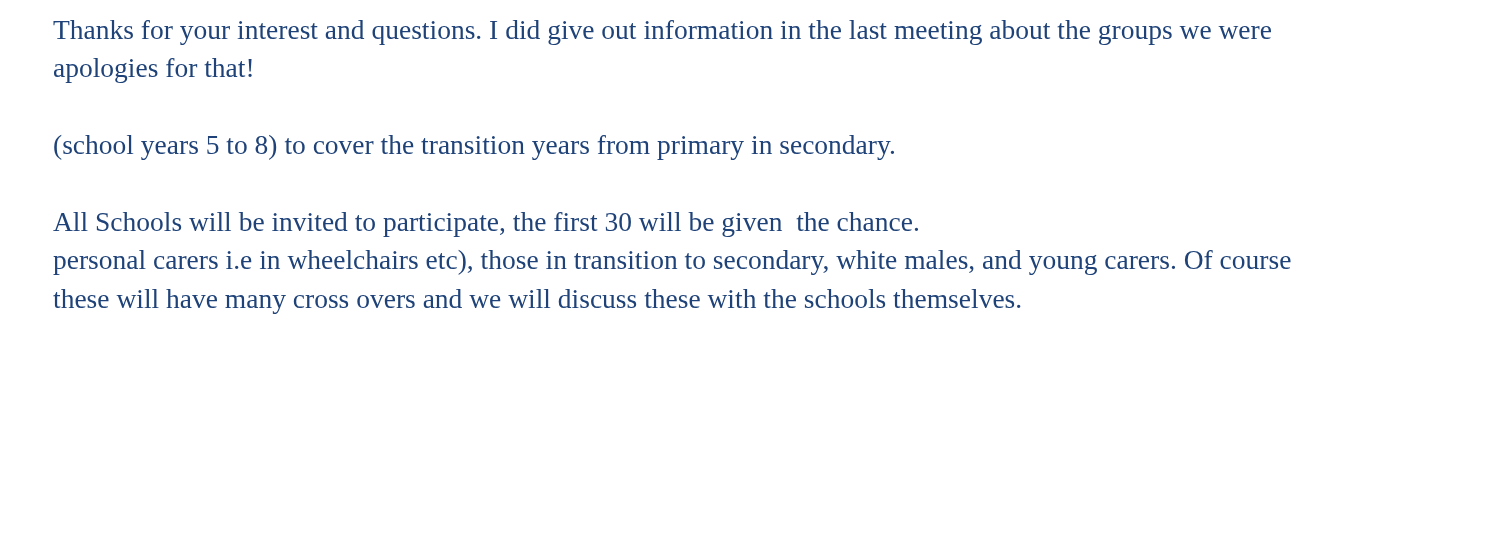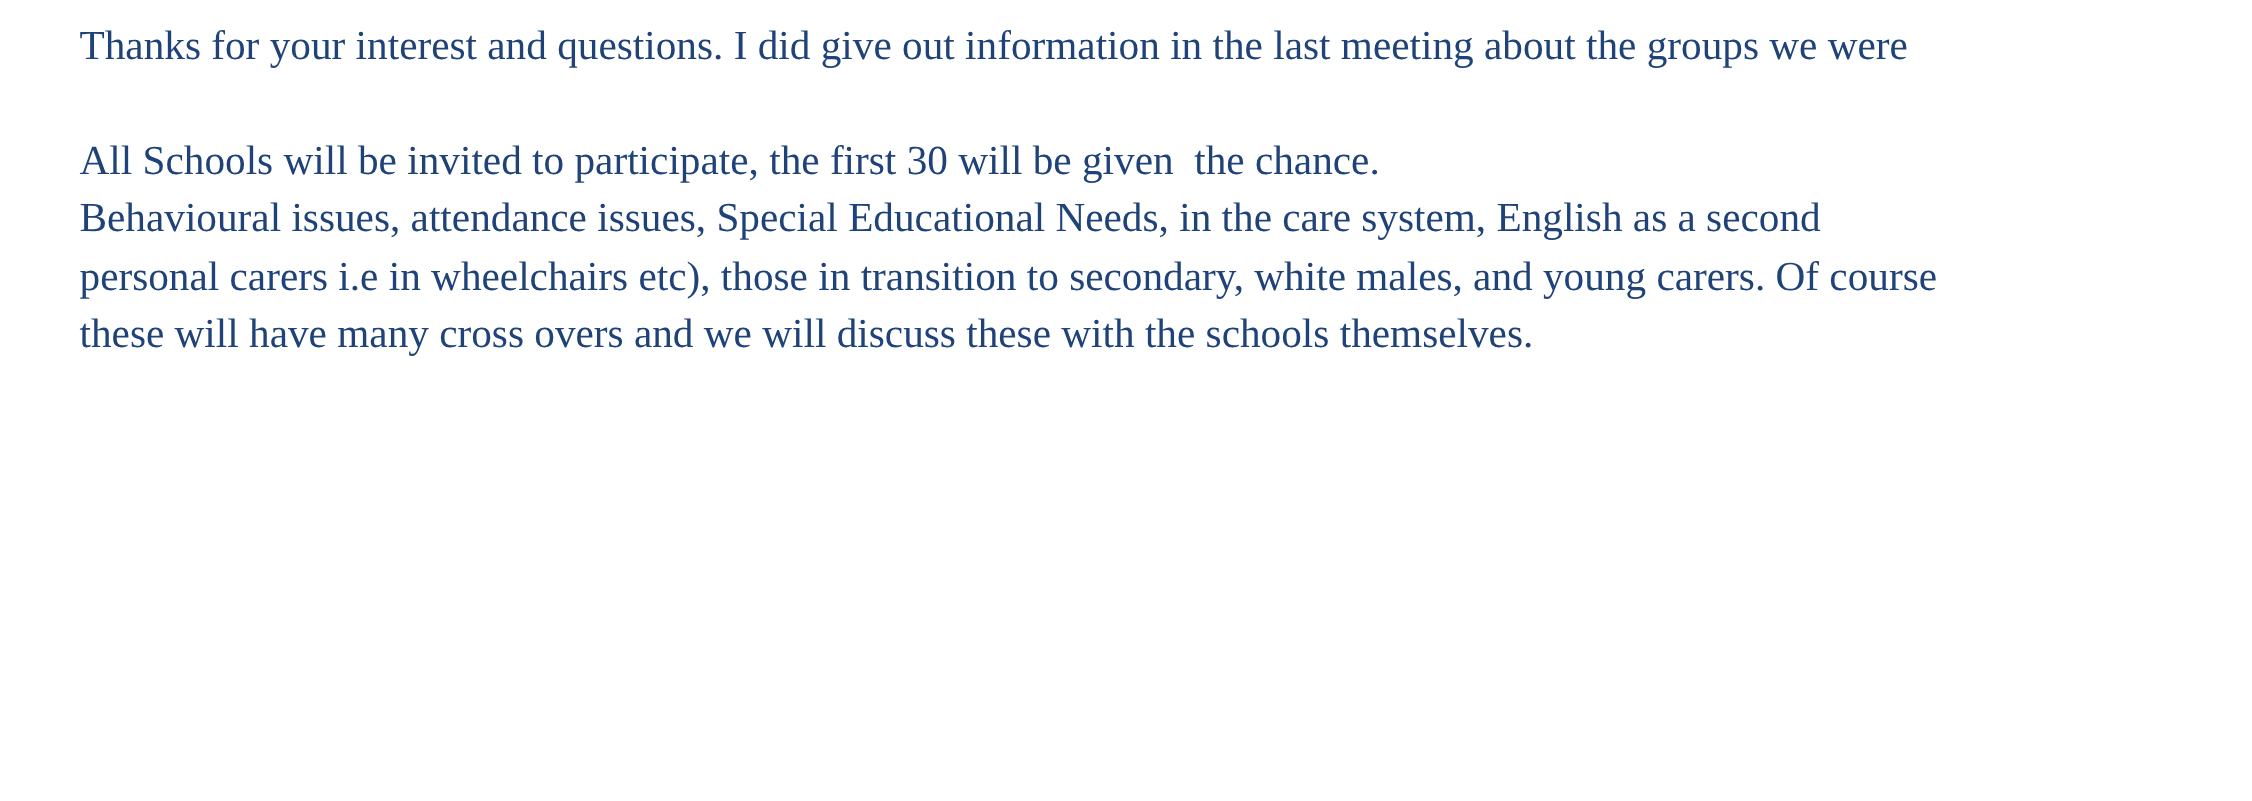--- a/index.html
+++ b/index.html
@@ -34,23 +34,24 @@
     white-space: pre; 
   }
 </style>
 </head>
 <body>
 
 <div class="page">
   <div class="message-body">
       <div class="paragraph">
         <div class="text-line">Thanks for your interest and questions. I did give out information in the last meeting about the groups we were</div>
+        <div class="text-line">apologies for that!</div>
       </div>
       <div class="paragraph">
+        <div class="text-line">(school years 5 to 8) to cover the transition years from primary in secondary.</div>
       </div>
       <div class="paragraph">
         <div class="text-line">All Schools will be invited to participate, the first 30 will be given  the chance.</div>
-        <div class="text-line">Behavioural issues, attendance issues, Special Educational Needs, in the care system, English as a second</div>
         <div class="text-line">personal carers i.e in wheelchairs etc), those in transition to secondary, white males, and young carers. Of course</div>
         <div class="text-line">these will have many cross overs and we will discuss these with the schools themselves.</div>
       </div>
     </div>
 </div>
 
 </body></html>

